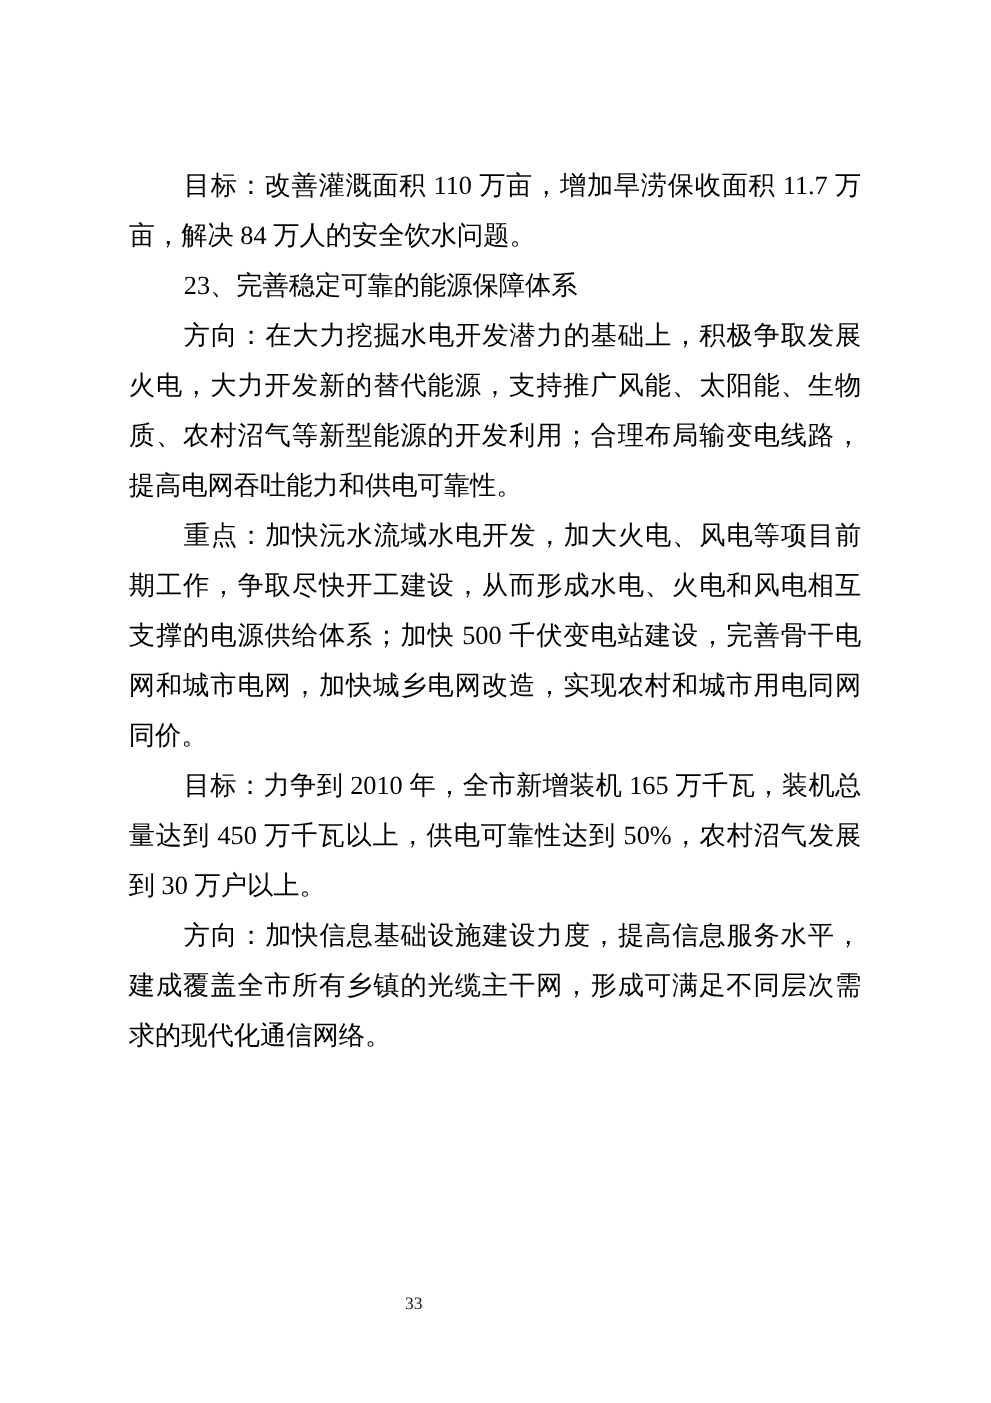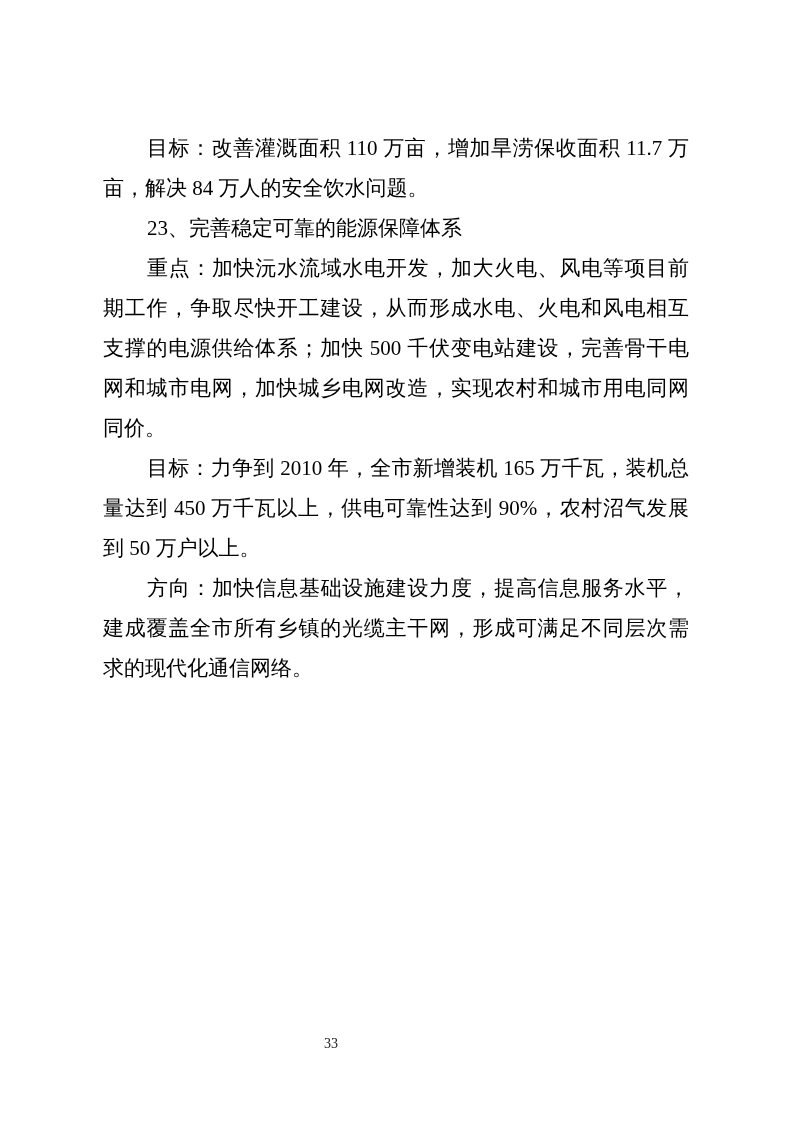--- a/index.html
+++ b/index.html
@@ -49,19 +49,20 @@
     color: #1a1a1a;
   }
 </style>
 </head>
 <body>
 
 <div class="page">
   <div class="text-block">
     <p class="para">目标：改善灌溉面积 110 万亩，增加旱涝保收面积 11.7 万亩，解决 84 万人的安全饮水问题。</p>
     <p class="heading">23、完善稳定可靠的能源保障体系</p>
+    <p class="para">方向：在大力挖掘水电开发潜力的基础上，积极争取发展火电，大力开发新的替代能源，支持推广风能、太阳能、生物质、农村沼气等新型能源的开发利用；合理布局输变电线路，提高电网吞吐能力和供电可靠性。</p>
     <p class="para">重点：加快沅水流域水电开发，加大火电、风电等项目前期工作，争取尽快开工建设，从而形成水电、火电和风电相互支撑的电源供给体系；加快 500 千伏变电站建设，完善骨干电网和城市电网，加快城乡电网改造，实现农村和城市用电同网同价。</p>
-    <p class="para">目标：力争到 2010 年，全市新增装机 165 万千瓦，装机总量达到 450 万千瓦以上，供电可靠性达到 90%，农村沼气发展到 50 万户以上。</p>
+    <p class="para">目标：力争到 2010 年，全市新增装机 165 万千瓦，装机总量达到 450 万千瓦以上，供电可靠性达到 50%，农村沼气发展到 30 万户以上。</p>
     <p class="para">方向：加快信息基础设施建设力度，提高信息服务水平，建成覆盖全市所有乡镇的光缆主干网，形成可满足不同层次需求的现代化通信网络。</p>
   </div>
 
   <div class="page-number">33</div>
 </div>
 
 </body></html>

